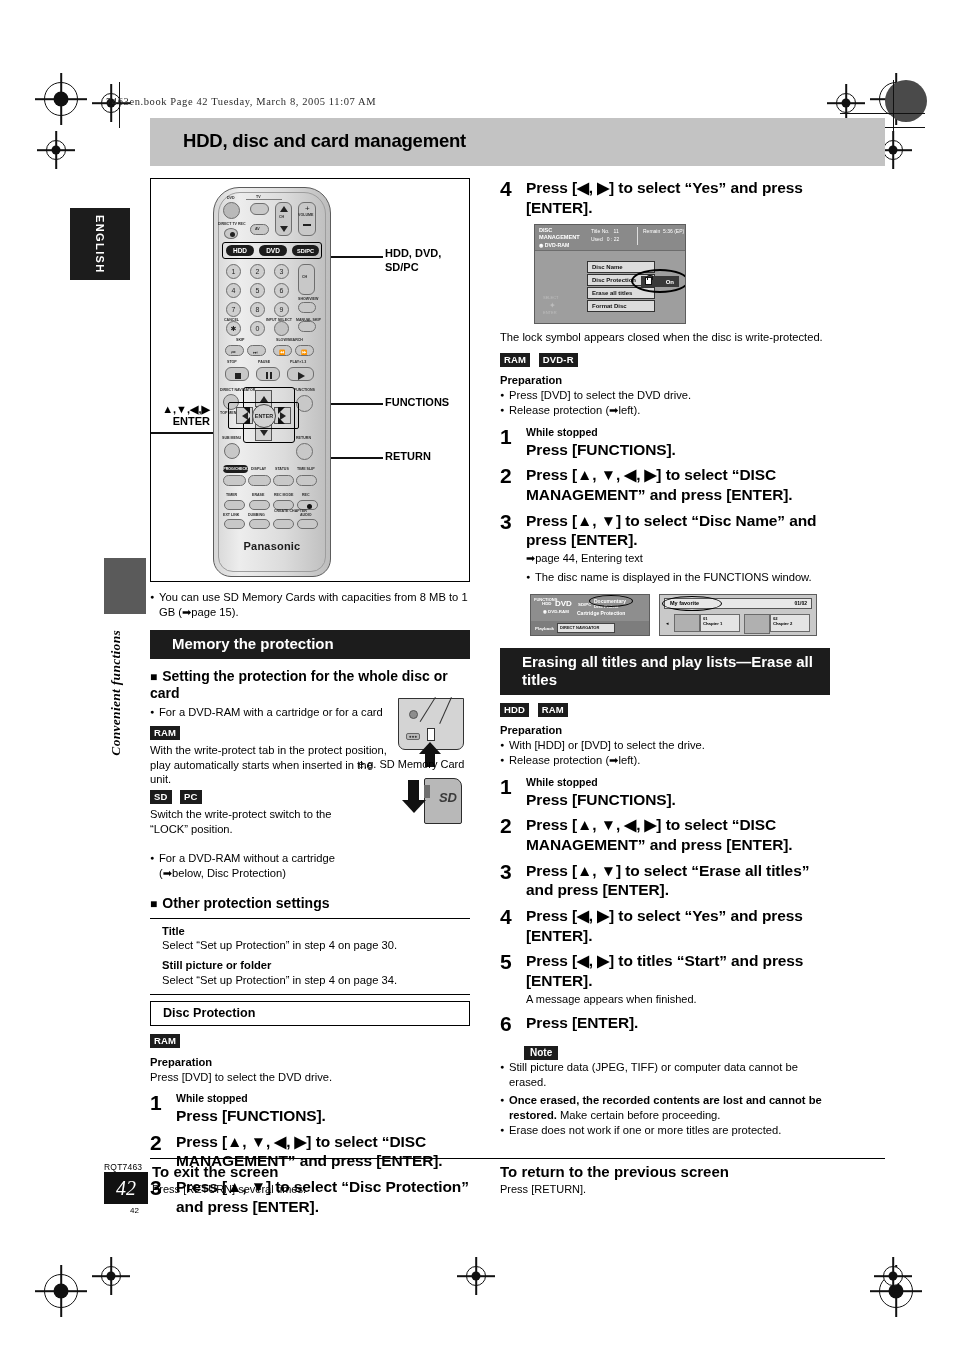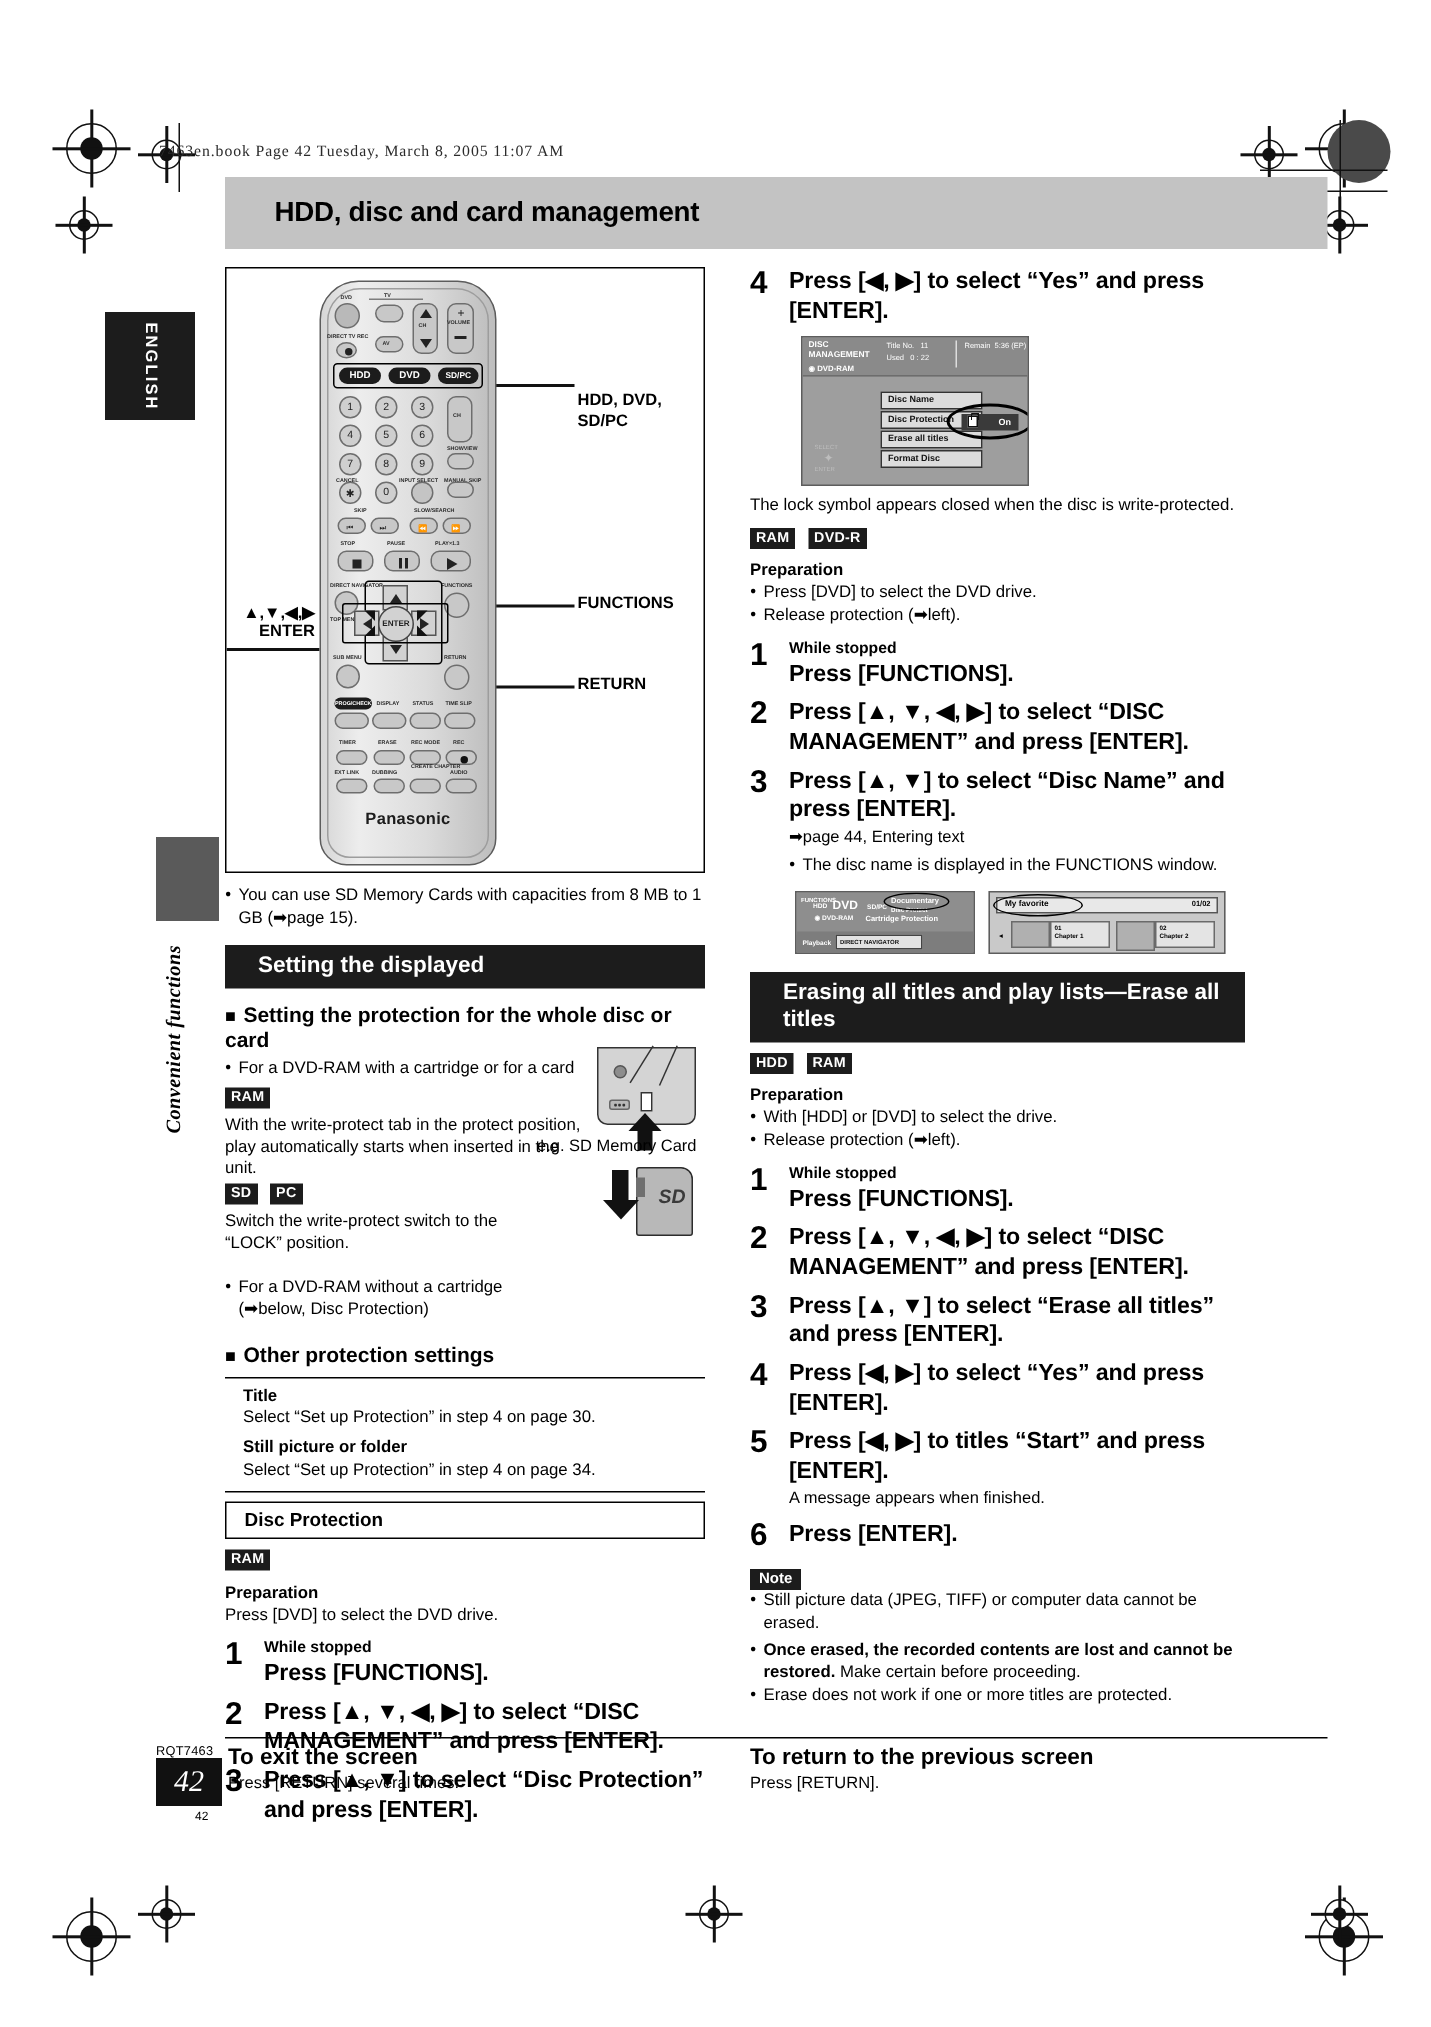--- a/index.html
+++ b/index.html
@@ -513,31 +513,31 @@
         <div class="rlab" style="left:60px;top:321px;">CREATE CHAPTER</div>
         <div class="rlab" style="left:86px;top:325px;">AUDIO</div>
         <div class="rbtn" style="left:10px;top:331px;width:21px;height:10px;"></div>
         <div class="rbtn" style="left:35px;top:331px;width:21px;height:10px;"></div>
         <div class="rbtn" style="left:59px;top:331px;width:21px;height:10px;"></div>
         <div class="rbtn" style="left:83px;top:331px;width:21px;height:10px;"></div>
 
         <div class="brand" style="top:352px;">Panasonic</div>
       </div>
 
-      <div class="callout" style="left:234px;top:68px;white-space:pre-line;margin-top:14px;">HDD, DVD,
+      <div class="callout" style="left:234px;top:68px;white-space:pre-line;">HDD, DVD,
 SD/PC</div>
       <div class="callout" style="left:234px;top:217px;">FUNCTIONS</div>
       <div class="callout" style="left:234px;top:271px;">RETURN</div>
       <div class="callout" style="left:3px;top:224px;text-align:right;width:56px;">▲,▼,◀,▶</div>
       <div class="callout" style="left:3px;top:236px;text-align:right;width:56px;">ENTER</div>
     </div>
 
     <div class="bullet" style="margin-top:8px;">You can use SD Memory Cards with capacities from 8 MB to 1 GB (➡page 15).</div>
 
-    <div class="secbar" style="margin-top:10px;">Setting the displayed</div>
+    <div class="secbar" style="margin-top:10px;">Memory the protection</div>
     <div class="subhead">
       <span class="sq">■</span><span>Setting the protection for the whole disc or card</span>
     </div>
     <div class="bullet" style="margin-top:3px;">For a DVD-RAM with a cartridge or for a card</div>
     <div style="margin-top:3px;">
       <span class="badge">RAM</span>
     </div>
     <div class="t" style="margin-top:2px;width:240px;">With the write-protect tab in the protect position, play automatically starts when inserted in the unit.</div>
     <div style="margin-top:0;">
       <span class="badge">SD</span>
@@ -761,21 +761,21 @@
         <div class="sub">A message appears when finished.</div>
       </div>
     </div>
     <div class="step">
       <div class="num">6</div>
       <div class="body">
         <div class="main">Press [ENTER].</div>
       </div>
     </div>
 
-    <div style="margin-top:8px;">
+    <div style="margin-top:8px;margin-left:24px;">
       <span class="notebadge">Note</span>
     </div>
     <div class="bullet">Still picture data (JPEG, TIFF) or computer data cannot be erased.</div>
     <div class="bullet" style="margin-top:3px;">
       <b>Once erased, the recorded contents are lost and cannot be restored.</b><span> Make certain before proceeding.</span>
     </div>
     <div class="bullet">Erase does not work if one or more titles are protected.</div>
   </div>
 
   <div class="footline"></div>

